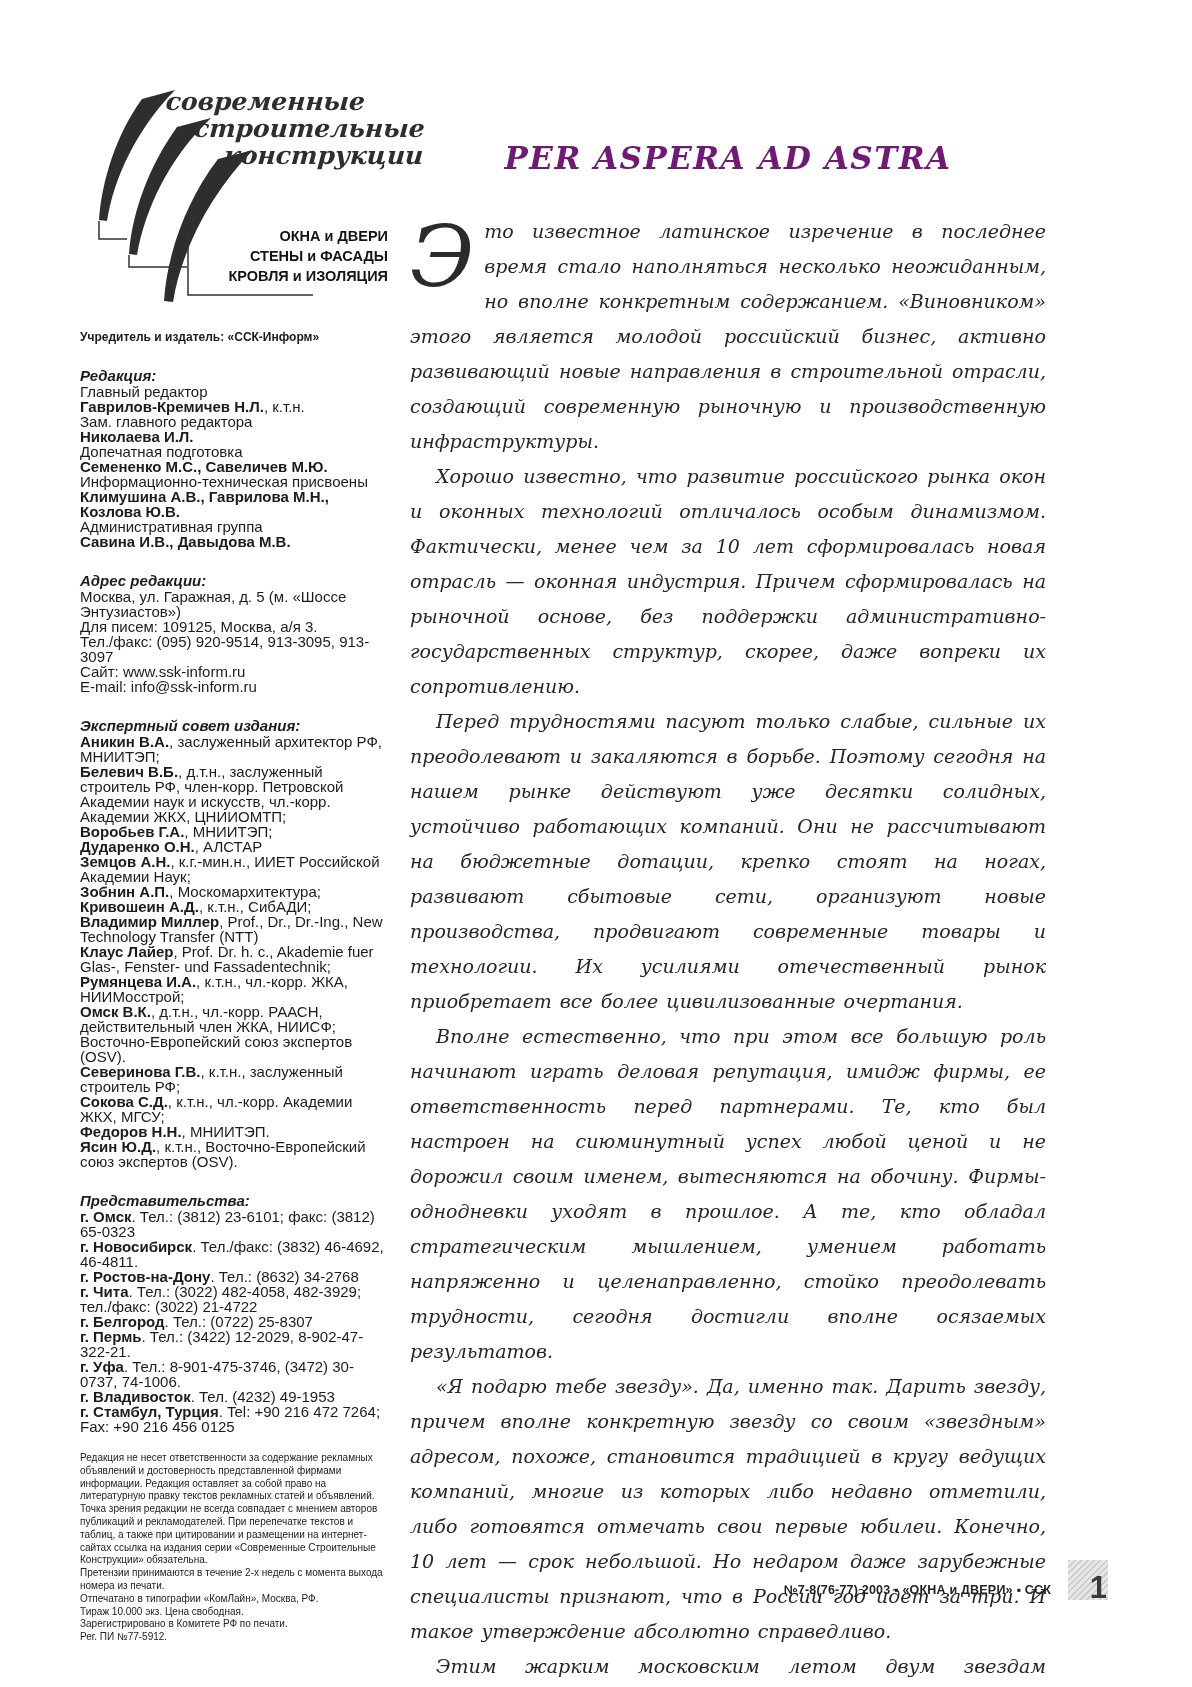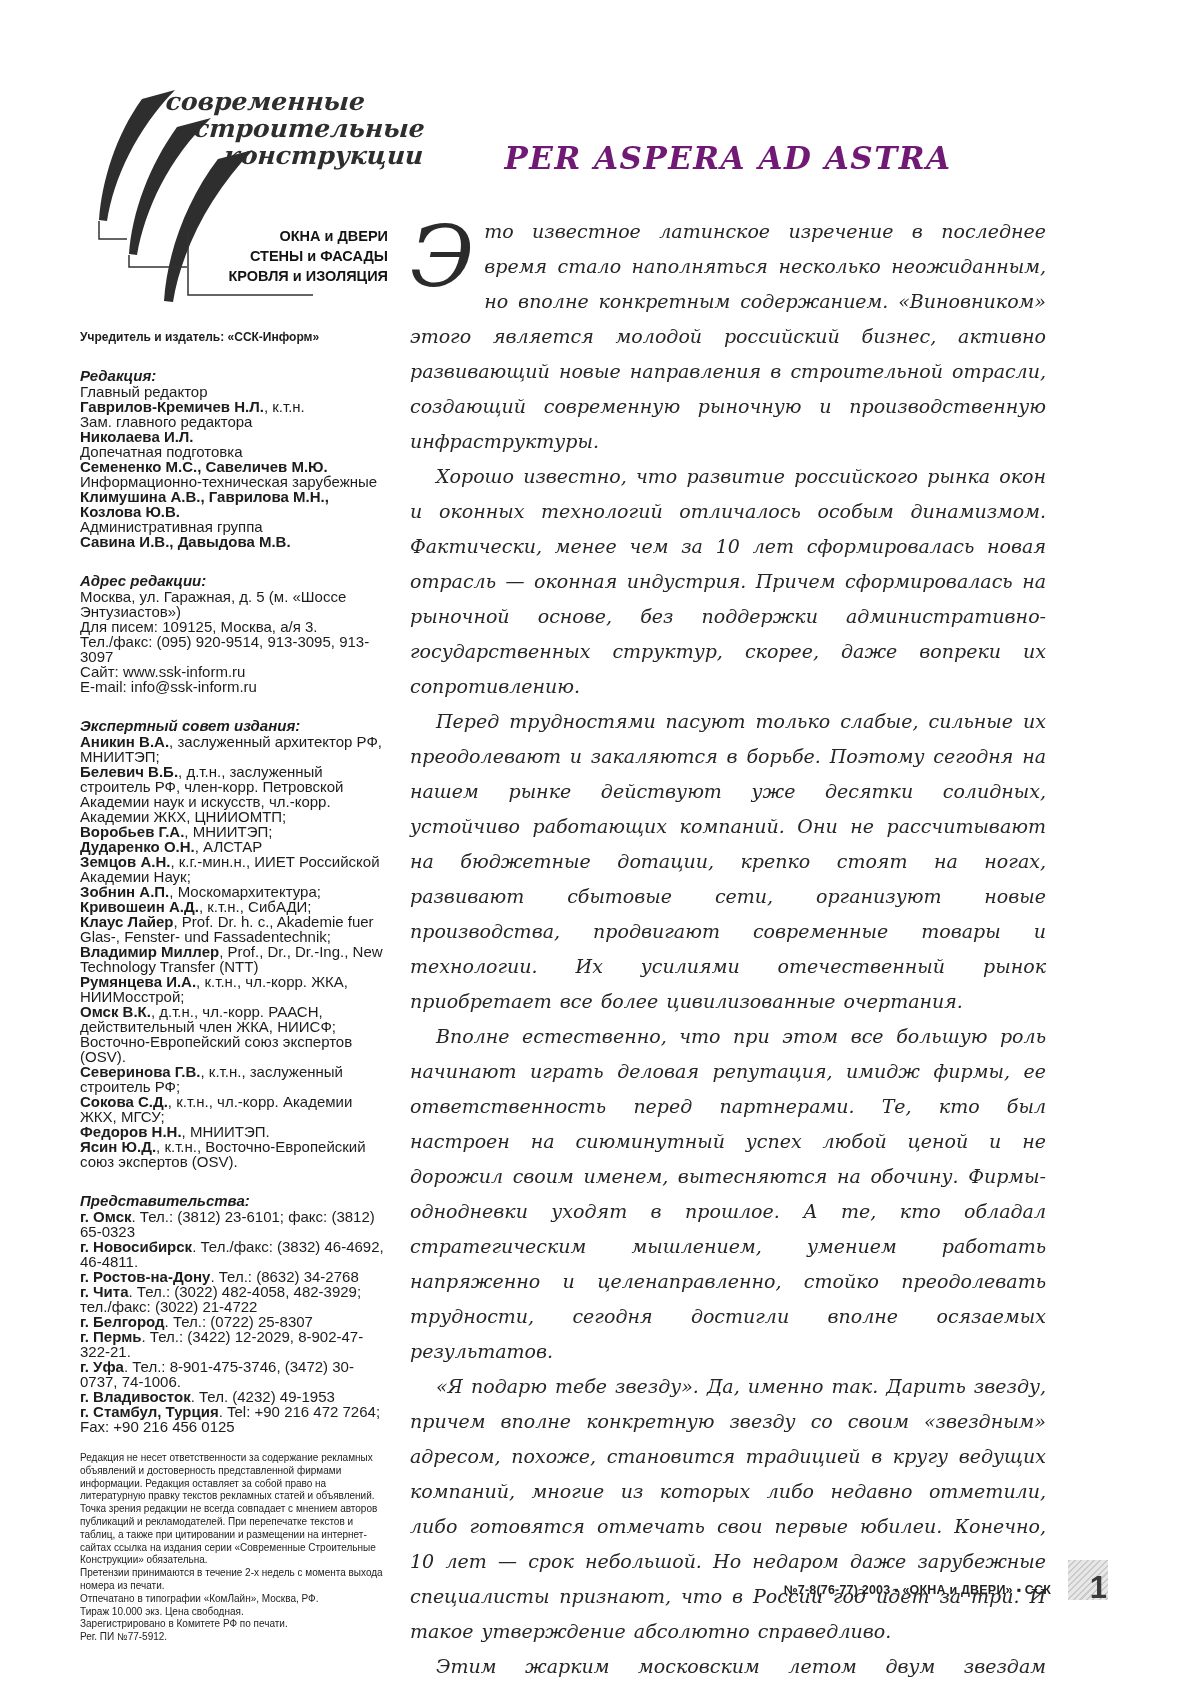--- a/index.html
+++ b/index.html
@@ -89,21 +89,21 @@
 
     <div>
         <div class="sb-section">
           <div class="sb-heading">Редакция:</div>
           <div class="sb-line"><span>Главный редактор</span></div>
           <div class="sb-line"><span class="b">Гаврилов-Кремичев Н.Л.</span><span>,  к.т.н.</span></div>
           <div class="sb-line"><span>Зам. главного редактора</span></div>
           <div class="sb-line"><span class="b">Николаева И.Л.</span></div>
           <div class="sb-line"><span>Допечатная подготовка</span></div>
           <div class="sb-line"><span class="b">Семененко М.С., Савеличев М.Ю.</span></div>
-          <div class="sb-line"><span>Информационно-техническая зарубежные</span></div>
+          <div class="sb-line"><span>Информационно-техническая присвоены</span></div>
           <div class="sb-line"><span class="b">Климушина А.В., Гаврилова М.Н., Козлова Ю.В.</span></div>
           <div class="sb-line"><span>Административная группа</span></div>
           <div class="sb-line"><span class="b">Савина И.В., Давыдова М.В.</span></div>
         </div>
         <div class="sb-section">
           <div class="sb-heading">Адрес редакции:</div>
           <div class="sb-line"><span>Москва, ул. Гаражная, д. 5 (м. «Шоссе Энтузиастов»)</span></div>
           <div class="sb-line"><span>Для писем: 109125, Москва, а/я 3.</span></div>
           <div class="sb-line"><span>Тел./факс: (095) 920-9514, 913-3095, 913-3097</span></div>
           <div class="sb-line"><span>Сайт: www.ssk-inform.ru</span></div>
@@ -111,22 +111,22 @@
         </div>
         <div class="sb-section">
           <div class="sb-heading">Экспертный совет издания:</div>
           <div class="sb-line"><span class="b">Аникин В.А.</span><span>, заслуженный архитектор РФ, МНИИТЭП;</span></div>
           <div class="sb-line"><span class="b">Белевич В.Б.</span><span>, д.т.н., заслуженный строитель РФ, член-корр. Петровской Академии наук и искусств, чл.-корр. Академии ЖКХ, ЦНИИОМТП;</span></div>
           <div class="sb-line"><span class="b">Воробьев Г.А.</span><span>, МНИИТЭП;</span></div>
           <div class="sb-line"><span class="b">Дударенко О.Н.</span><span>, АЛСТАР</span></div>
           <div class="sb-line"><span class="b">Земцов А.Н.</span><span>, к.г.-мин.н., ИИЕТ Российской Академии Наук;</span></div>
           <div class="sb-line"><span class="b">Зобнин А.П.</span><span>, Москомархитектура;</span></div>
           <div class="sb-line"><span class="b">Кривошеин А.Д.</span><span>, к.т.н., СибАДИ;</span></div>
+          <div class="sb-line"><span class="b">Владимир Миллер</span><span>, Prof., Dr., Dr.-Ing., New Technology Transfer (NTT)</span></div>
           <div class="sb-line"><span class="b">Клаус Лайер</span><span>, Prof. Dr. h. c., Akademie fuer Glas-, Fenster- und Fassadentechnik;</span></div>
-          <div class="sb-line"><span class="b">Владимир Миллер</span><span>, Prof., Dr., Dr.-Ing., New Technology Transfer (NTT)</span></div>
           <div class="sb-line"><span class="b">Румянцева И.А.</span><span>,  к.т.н., чл.-корр. ЖКА, НИИМосстрой;</span></div>
           <div class="sb-line"><span class="b">Омск В.К.</span><span>, д.т.н., чл.-корр. РААСН, действительный член ЖКА, НИИСФ;  Восточно-Европейский союз экспертов (OSV).</span></div>
           <div class="sb-line"><span class="b">Северинова Г.В.</span><span>, к.т.н., заслуженный строитель РФ;</span></div>
           <div class="sb-line"><span class="b">Сокова С.Д.</span><span>, к.т.н., чл.-корр. Академии ЖКХ, МГСУ;</span></div>
           <div class="sb-line"><span class="b">Федоров Н.Н.</span><span>, МНИИТЭП.</span></div>
           <div class="sb-line"><span class="b">Ясин Ю.Д.</span><span>, к.т.н., Восточно-Европейский союз экспертов (OSV).</span></div>
         </div>
         <div class="sb-section">
           <div class="sb-heading">Представительства:</div>
           <div class="sb-line"><span class="b">г. Омск</span><span>. Тел.: (3812) 23-6101; факс: (3812) 65-0323</span></div>

